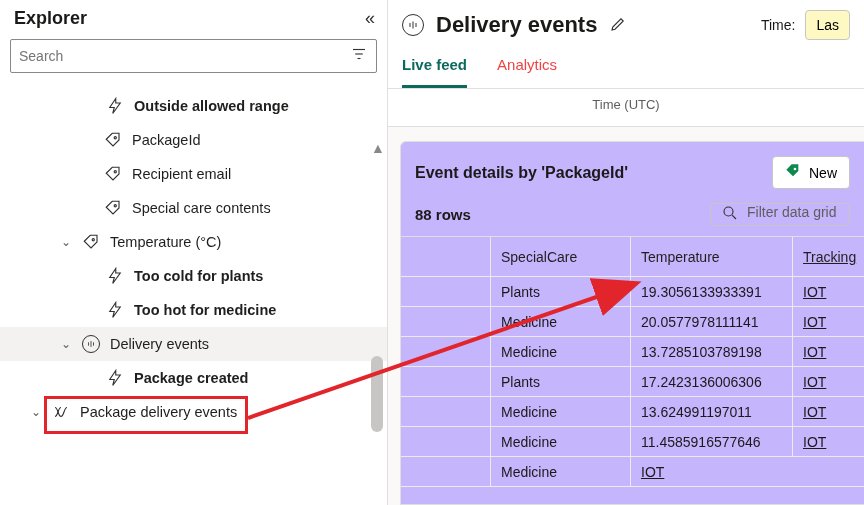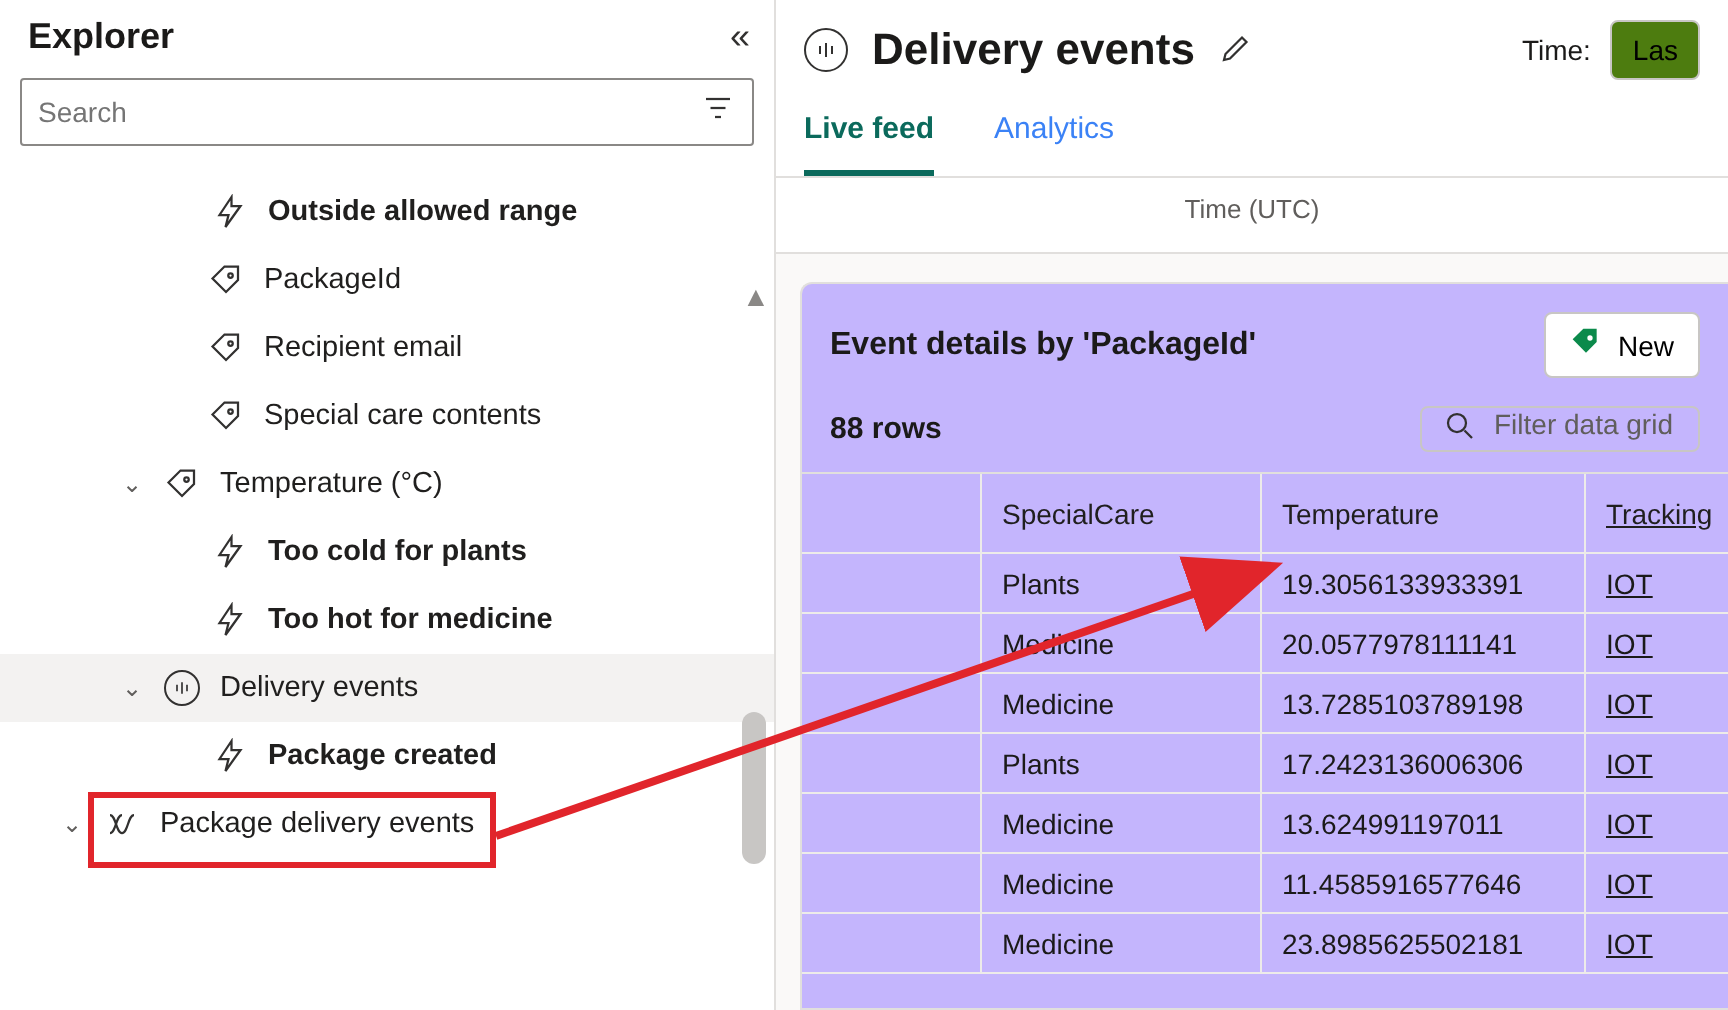--- a/index.html
+++ b/index.html
@@ -124,36 +124,36 @@
     align-items: center;
     justify-content: center;
     font-size: 10px;
   }
   .main-title { font-size: 22px; font-weight: 600; }
   .edit-icon { color: #605e5c; cursor: pointer; }
   .time-group { margin-left: auto; display: flex; align-items: center; gap: 10px; }
   .time-label { font-size: 14px; }
   .time-btn {
     border: 1px solid #c8c6c4;
-    background: #4d7c0f;
+    background: #fef9c3;
     padding: 6px 10px;
     border-radius: 4px;
     font-size: 14px;
   }
   .tabs {
     display: flex;
     gap: 30px;
     padding: 0 14px;
     background: #fff;
     border-bottom: 1px solid #e1dfdd;
   }
   .tab {
     padding: 10px 0 12px 0;
     font-size: 15px;
-    color: #3b82f6;
+    color: #ef4444;
     cursor: pointer;
     border-bottom: 3px solid transparent;
   }
   .tab.active {
     color: #0b6a5c;
     border-bottom-color: #0b6a5c;
     font-weight: 600;
   }
   .chart-strip {
     background: #fff;
@@ -449,21 +449,20 @@
           </div>
           <div class="grid-row">
             <div class="col-blank"></div>
             <div class="col-sc">Medicine</div>
             <div class="col-temp">11.4585916577646</div>
             <div class="col-track">IOT</div>
           </div>
           <div class="grid-row">
             <div class="col-blank"></div>
             <div class="col-sc">Medicine</div>
-            <div class="col-temp">23.8985625502181</div>
             <div class="col-track">IOT</div>
           </div>
         </div>
       <div class="pager">
         
       </div>
     </div>
   </main>
 </div>
 

